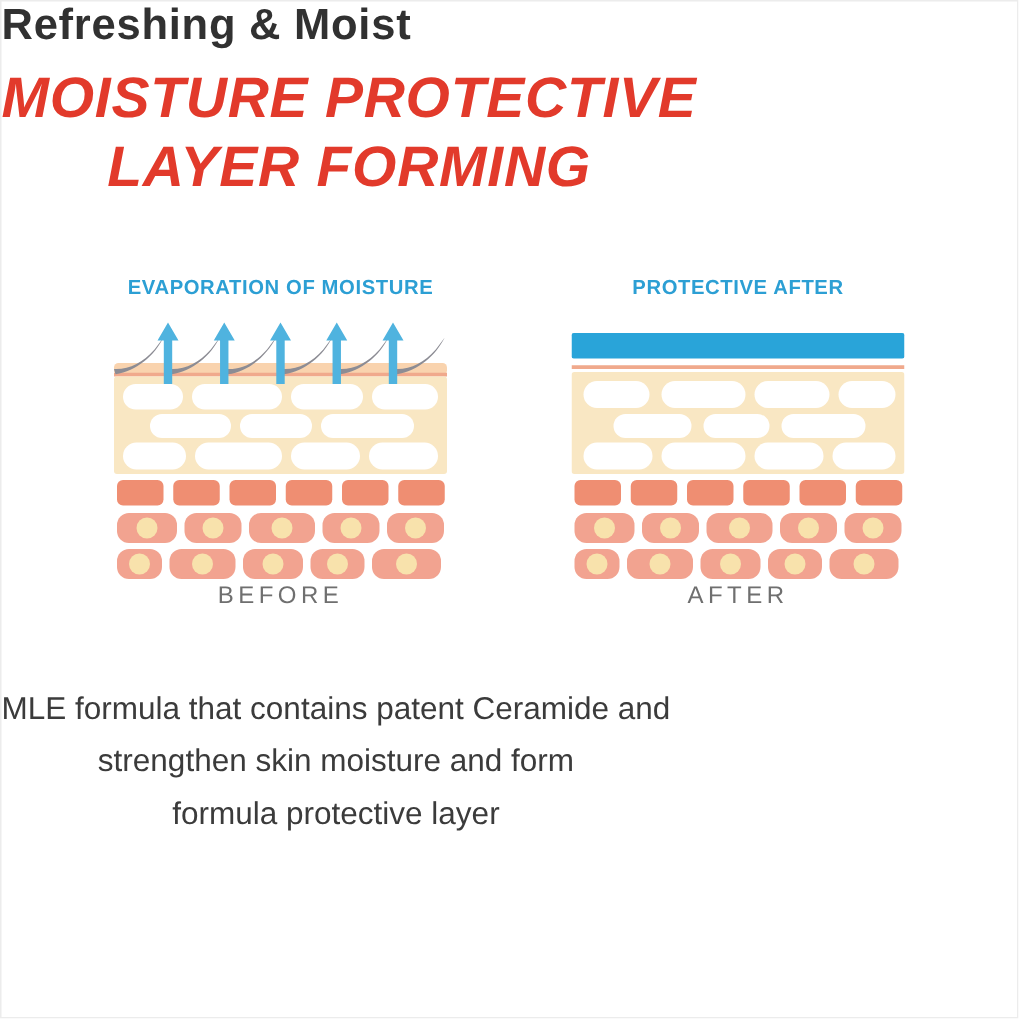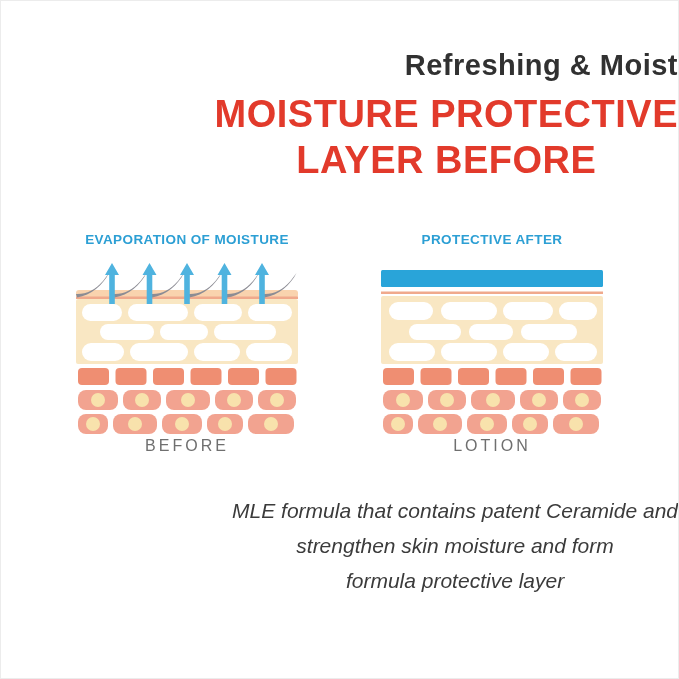--- a/index.html
+++ b/index.html
@@ -7,65 +7,64 @@
     --arrow-blue:#4FB3DF; --layer-blue:#29A4D9; --cream:#F9E7C3;
     --peach:#F9D3AE; --surface-line:#F0A98C; --cell-salmon:#EF8E72;
     --cell-coral:#F2A390; --nucleus:#F8E2AC; --flake-gray:#8C8C94;
     --label-gray:#6F6F6F; --body-text:#3B3B3B; --border:#ECECEC;
   }
   *{margin:0;padding:0;box-sizing:border-box;}
   html,body{background:#fff;}
   body{font-family:"Liberation Sans","DejaVu Sans",sans-serif;}
   .canvas{
     width:679px;height:679px;background:#fff;border:1px solid var(--border);
-    overflow:hidden;display:flex;flex-direction:column;align-items:flex-end;
-    padding-top:48px;
+    overflow:hidden;display:flex;flex-direction:column;align-items:flex-start;
   }
   .title-small{
     font-size:29px;font-weight:700;color:var(--title-dark);
     letter-spacing:0.5px;line-height:32px;text-align:center;
   }
   .title-main{
     margin-top:10px;text-align:center;color:var(--accent-red);
-    font-size:38px;font-weight:700;line-height:46px;letter-spacing:0.5px;
+    font-size:38px;font-weight:700;line-height:46px;letter-spacing:0.5px;font-style:italic;
   }
   .diagram-row{
     margin-top:49px;display:flex;justify-content:center;gap:83px;width:100%;
   }
   .diagram-col{width:222px;display:flex;flex-direction:column;align-items:center;}
   .diagram-heading{
     height:30px;width:240px;text-align:center;color:var(--heading-blue);
     font-size:13.5px;font-weight:700;letter-spacing:0.4px;line-height:16px;
   }
   .skin-svg{width:222px;height:174px;display:block;}
   .diagram-label{
     margin-top:0;color:var(--label-gray);font-size:16px;
     letter-spacing:3px;line-height:19px;
   }
   .description{
-    margin-top:38px;text-align:center;color:var(--body-text);
-    font-size:21px;line-height:35px;font-weight:400;font-style:italic;
+    margin-top:48px;text-align:center;color:var(--body-text);
+    font-size:21px;line-height:35px;font-weight:400;
   }
   
   .peach{fill:var(--peach);} .surfline{fill:var(--surface-line);}
   .cream{fill:var(--cream);} .cellw{fill:#ffffff;}
   .cells{fill:var(--cell-salmon);} .cellc{fill:var(--cell-coral);}
   .nuc{fill:var(--nucleus);} .flake{fill:var(--flake-gray);}
   .arrowb{fill:var(--arrow-blue);} .bluebar{fill:var(--layer-blue);}
 </style>
 </head>
 <body>
 
 <div class="canvas">
 
   <div class="title-small">Refreshing &amp; Moist</div>
 
   <div class="title-main">
     <div>MOISTURE PROTECTIVE</div>
-    <div>LAYER BEFORE</div>
+    <div>LAYER FORMING</div>
   </div>
 
   <div class="diagram-row">
 
     <div class="diagram-col">
       <div class="diagram-heading">EVAPORATION OF MOISTURE</div>
 
       <svg class="skin-svg" viewBox="0 0 222 174">
 
         <g>
@@ -200,21 +199,21 @@
           <rect class="cellc" x="131" y="152" width="36" height="20" rx="8"></rect>
           <rect class="cellc" x="172" y="152" width="46" height="20" rx="8"></rect>
           <circle class="nuc" cx="17" cy="162" r="7"></circle>
           <circle class="nuc" cx="59" cy="162" r="7"></circle>
           <circle class="nuc" cx="106" cy="162" r="7"></circle>
           <circle class="nuc" cx="149" cy="162" r="7"></circle>
           <circle class="nuc" cx="195" cy="162" r="7"></circle>
         </g>
       </svg>
 
-      <div class="diagram-label">LOTION</div>
+      <div class="diagram-label">AFTER</div>
     </div>
 
   </div>
 
   <div class="description">
     <div>MLE formula that contains patent Ceramide and</div>
     <div>strengthen skin moisture and form</div>
     <div>formula protective layer</div>
   </div>
 

